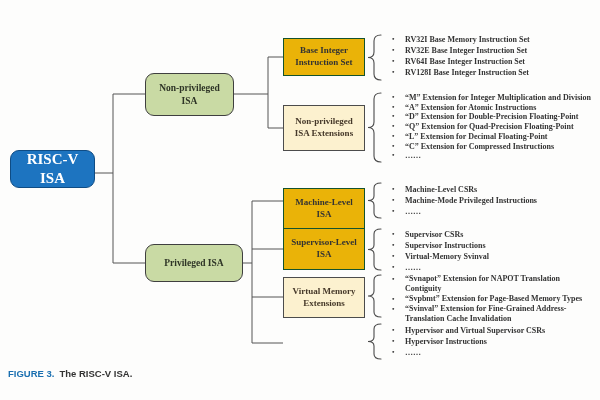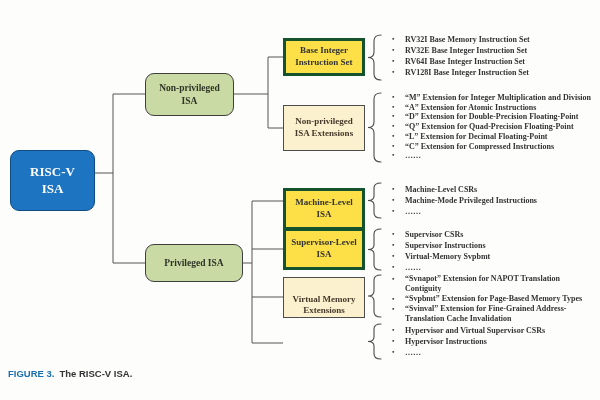--- a/index.html
+++ b/index.html
@@ -5,32 +5,32 @@
   html,body{margin:0;padding:0;background:#ffffff;}
   #stage{
     position:relative;width:600px;height:400px;background:#fdfdfc;overflow:hidden;
     font-family:"Liberation Serif","DejaVu Serif",serif;
   }
   .box{
     position:absolute;display:flex;flex-direction:column;align-items:center;justify-content:center;
     text-align:center;font-weight:bold;box-sizing:border-box;
   }
   .box-root{
-    left:10px;top:150px;width:85px;height:61px;
+    left:10px;top:150px;width:85px;height:38px;
     background:#1d74c0;border:1.5px solid #0f4c84;border-radius:9px;
-    color:#ffffff;font-size:13px;line-height:1.25;
+    color:#ffffff;font-size:15px;line-height:1.25;
   }
   .box-branch{
     background:#c9daa4;border:1.4px solid #3f3f3f;border-radius:9px;
     color:#2e3426;font-size:9.5px;line-height:1.3;
   }
   .box-branch.np{left:145px;top:73px;width:89px;height:43px;}
   .box-branch.pv{left:145px;top:244px;width:98px;height:38px;}
   .box-leaf{left:283px;width:82px;font-size:9px;line-height:1.3;}
-  .leaf-gray{background:#fde047;border:3px solid #14532d;color:#333333;}
+  .leaf-gray{background:#eab308;border:1px solid #14532d;color:#333333;}
   .leaf-yellow{background:#fcf1cf;border:1px solid #4c4c4c;color:#46392a;}
   .bullets{
     position:absolute;left:392px;width:204px;color:#333333;
     font-size:8px;font-weight:bold;
   }
   .bullet-item{display:flex;}
   .dot{width:13px;flex:0 0 13px;text-align:left;font-size:7px;}
   .btext{flex:1;}
   svg.lines{position:absolute;left:0;top:0;}
   .caption{
@@ -97,21 +97,21 @@
     <div>ISA Extensions</div>
   </div>
   <div class="box box-leaf leaf-gray" style="top:188px;height:42px;">
     <div>Machine-Level</div>
     <div>ISA</div>
   </div>
   <div class="box box-leaf leaf-gray" style="top:228px;height:42px;">
     <div>Supervisor-Level</div>
     <div>ISA</div>
   </div>
-  <div class="box box-leaf leaf-yellow" style="top:277px;height:41px;justify-content:flex-end;">
+  <div class="box box-leaf leaf-yellow" style="top:277px;height:41px;">
     <div>Virtual Memory</div>
     <div>Extensions</div>
   </div>
 
   <div class="bullets" style="top:34px;line-height:11px;">
     <div class="bullet-item">
         <span class="dot">•</span>
         <span class="btext">RV32I Base Memory Instruction Set</span>
       </div>
     <div class="bullet-item">
@@ -178,21 +178,21 @@
     <div class="bullet-item">
         <span class="dot">•</span>
         <span class="btext">Supervisor CSRs</span>
       </div>
     <div class="bullet-item">
         <span class="dot">•</span>
         <span class="btext">Supervisor Instructions</span>
       </div>
     <div class="bullet-item">
         <span class="dot">•</span>
-        <span class="btext">Virtual-Memory Svpbmt</span>
+        <span class="btext">Virtual-Memory Svinval</span>
       </div>
     <div class="bullet-item">
         <span class="dot">•</span>
         <span class="btext">……</span>
       </div>
   </div>
 
   <div class="bullets" style="top:274px;line-height:10px;">
     <div class="bullet-item">
         <span class="dot">•</span>

